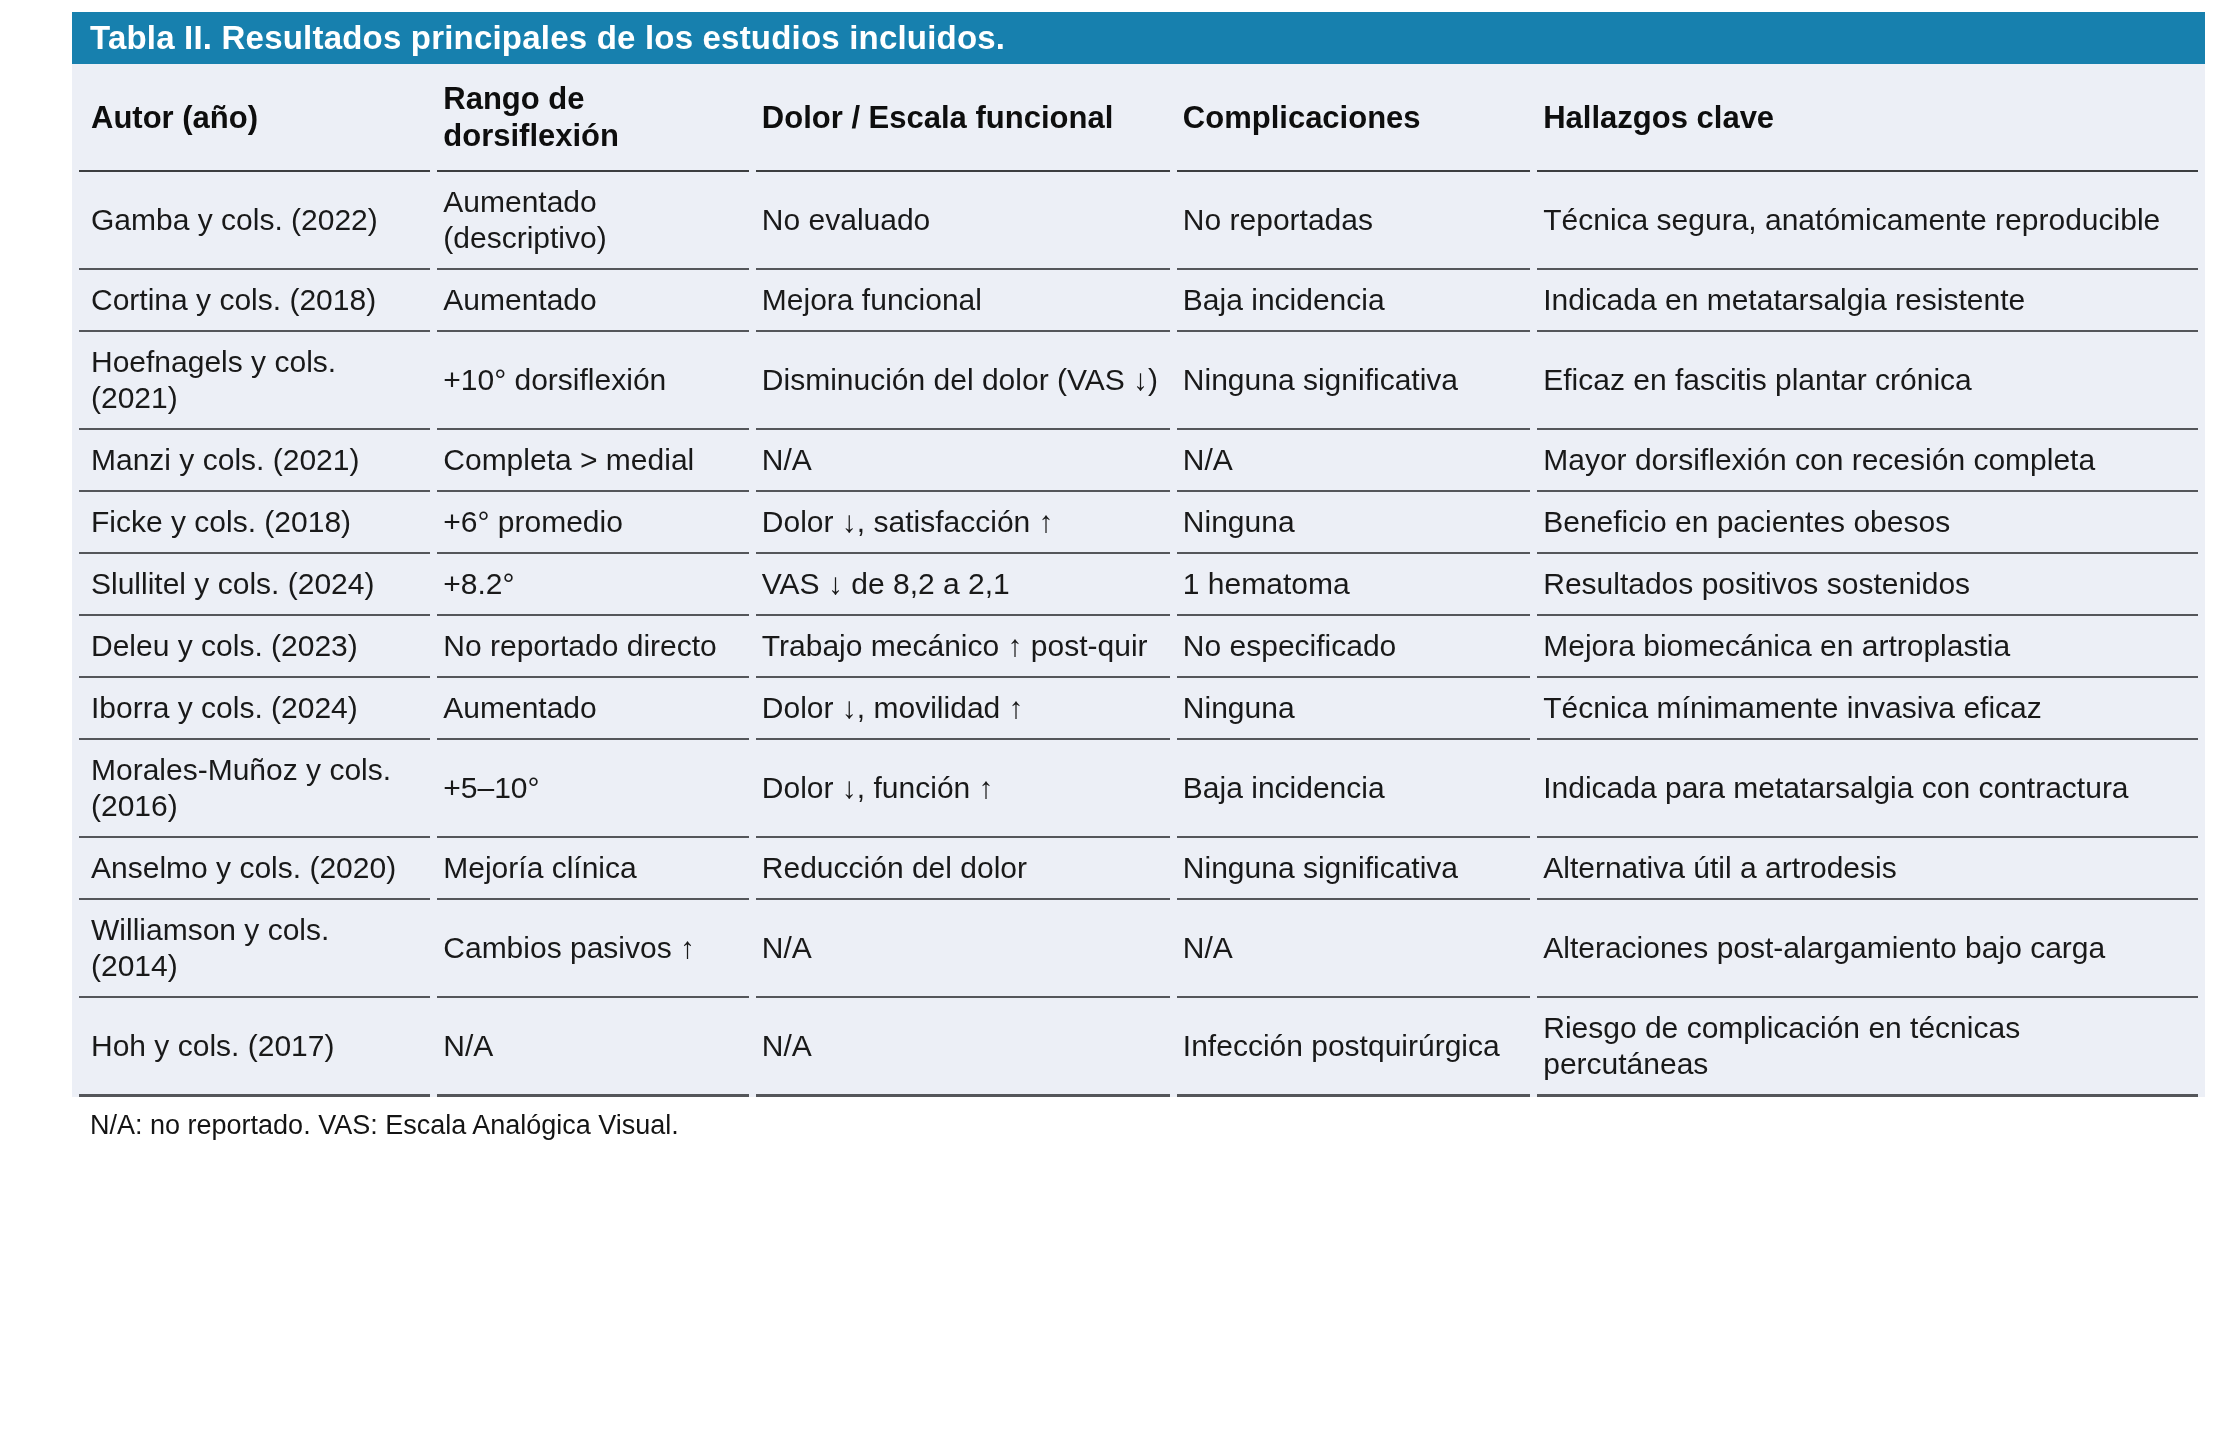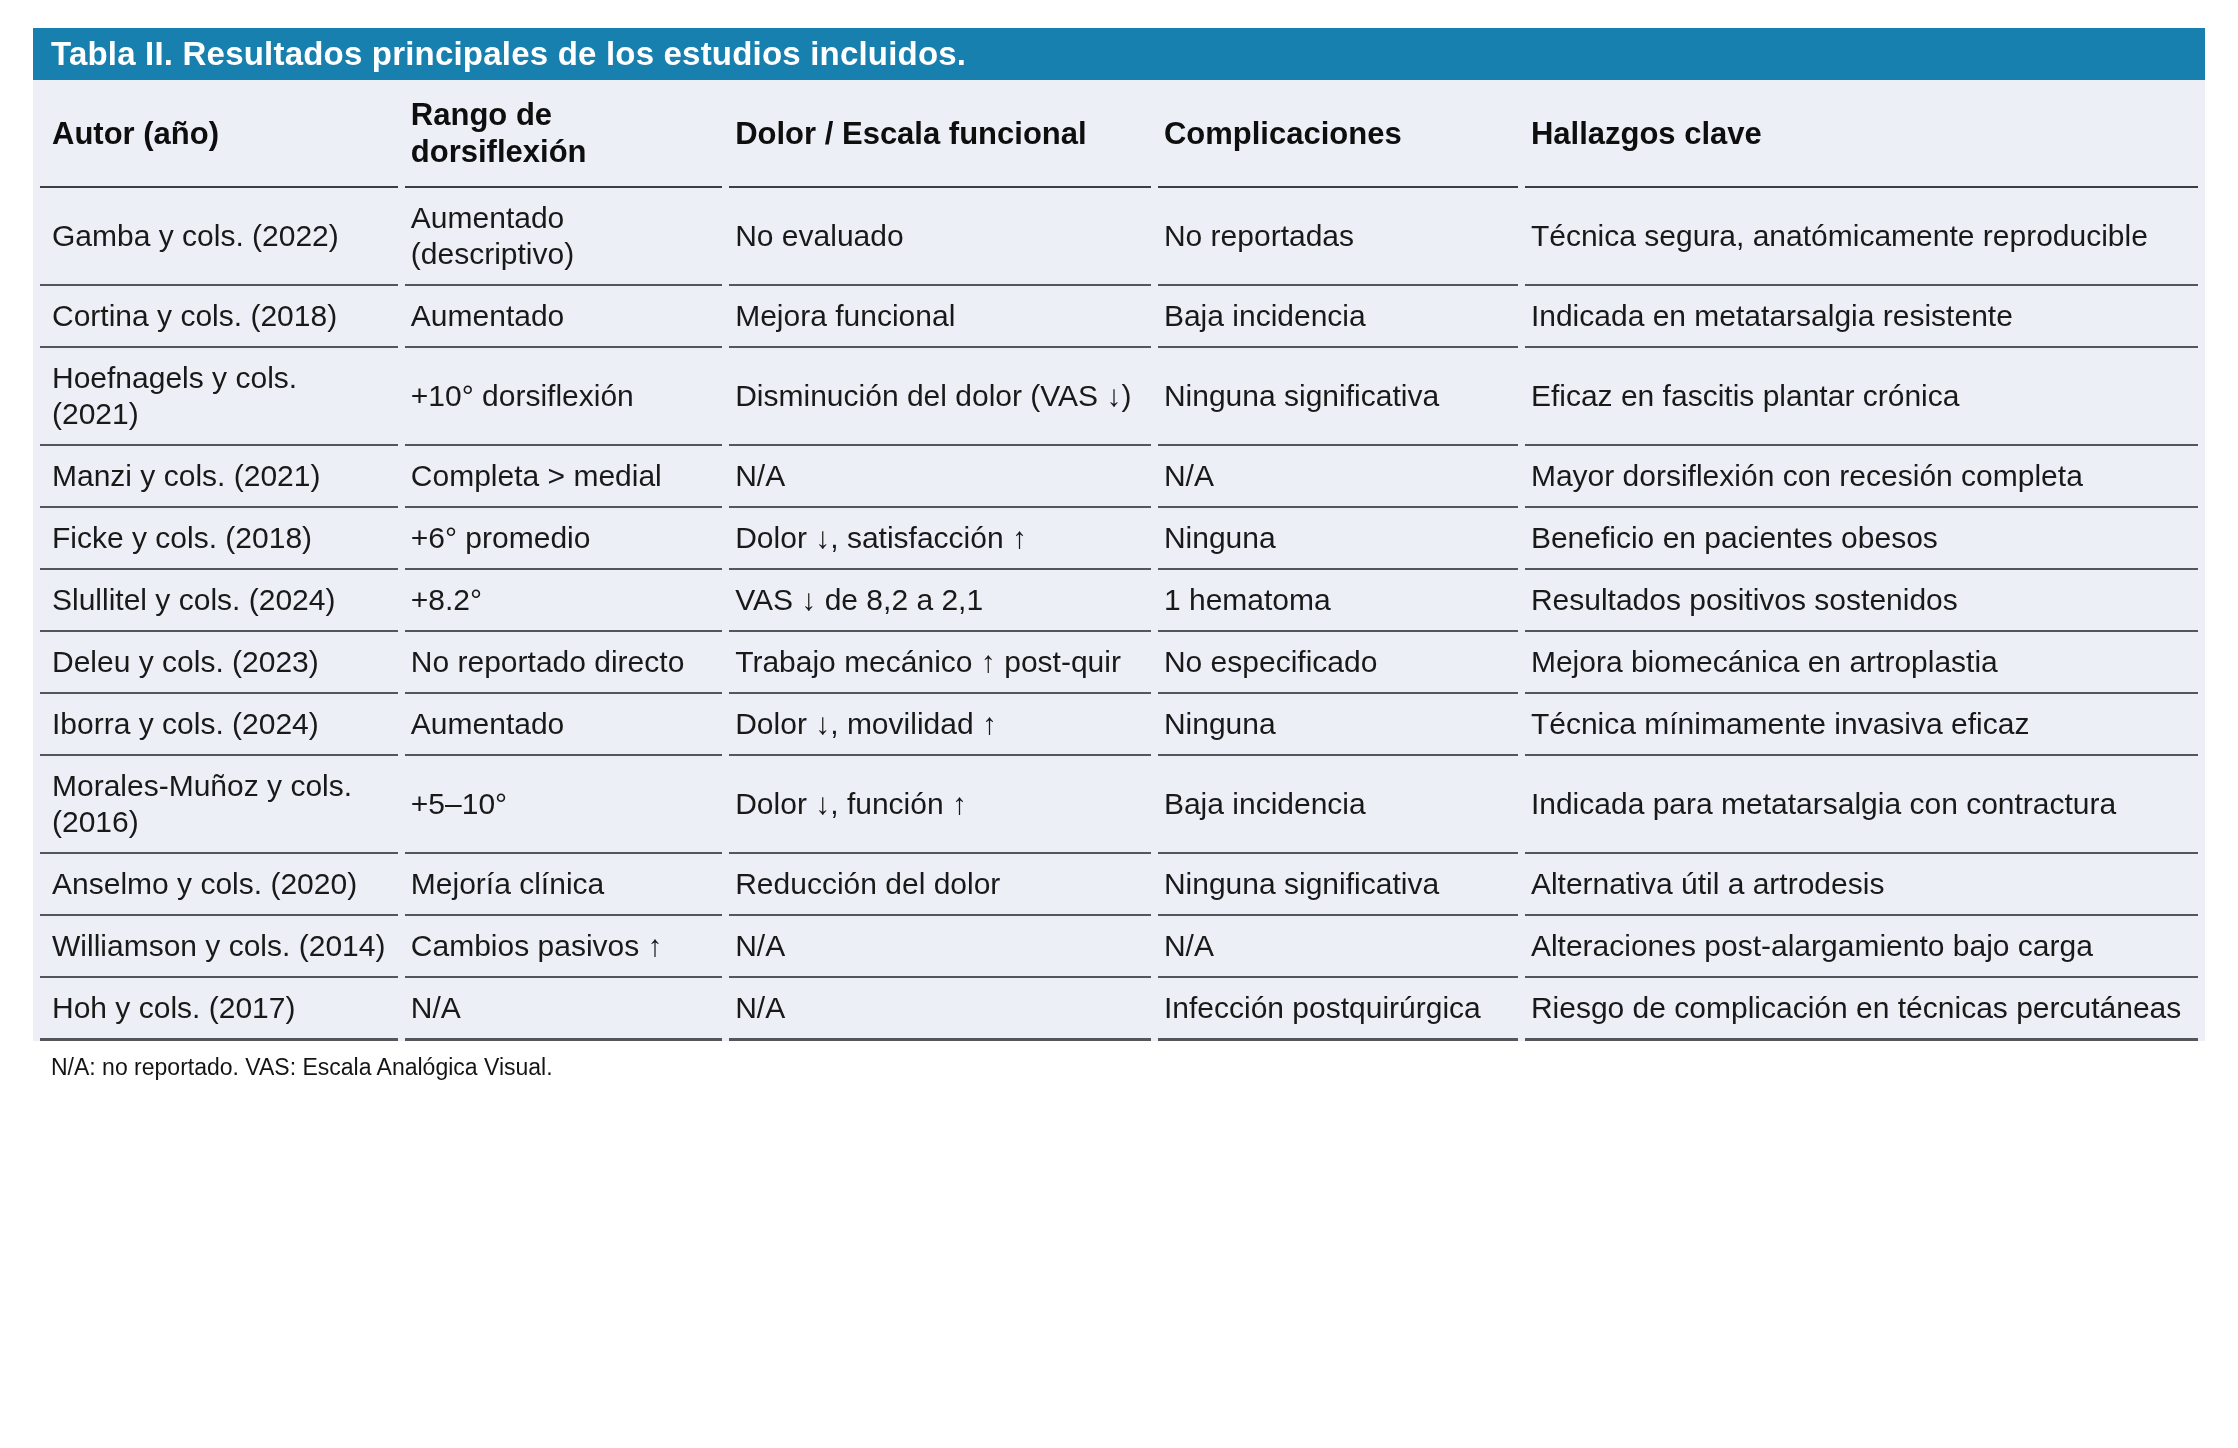--- a/index.html
+++ b/index.html
@@ -11,21 +11,21 @@
     --text: #191919;
   }
   * { margin: 0; padding: 0; box-sizing: border-box; }
   html, body {
     width: 2238px;
     background: #FFFFFF;
     font-family: "Liberation Sans", "DejaVu Sans", sans-serif;
     color: var(--text);
   }
   body { height: 1448px; overflow: hidden; }
-  .page { padding: 28px 33px 0 33px; }
+  .page { padding: 12px 33px 0 33px; margin-left: 39px; }
 
   .title-bar {
     background: var(--header_bg);
     color: var(--header_text);
     height: 52px;
     display: flex;
     align-items: center;
     padding: 0 18px;
     font-size: 33px;
     font-weight: 700;
@@ -60,21 +60,21 @@
   td {
     vertical-align: middle;
     padding: 12px 6px;
     border-bottom: 2px solid var(--row_border);
   }
   th:first-child, td:first-child { padding-left: 12px; }
   tbody tr:last-child td { border-bottom: 3px solid var(--row_border); }
 
   .footnote {
     padding: 13px 18px 0 18px;
-    font-size: 23px;
+    font-size: 27px;
     color: #141414;
   }
 </style>
 </head>
 <body>
 
 <div class="page">
 
   <div class="title-bar">
     <span>Tabla II. Resultados principales de los estudios incluidos.</span>

